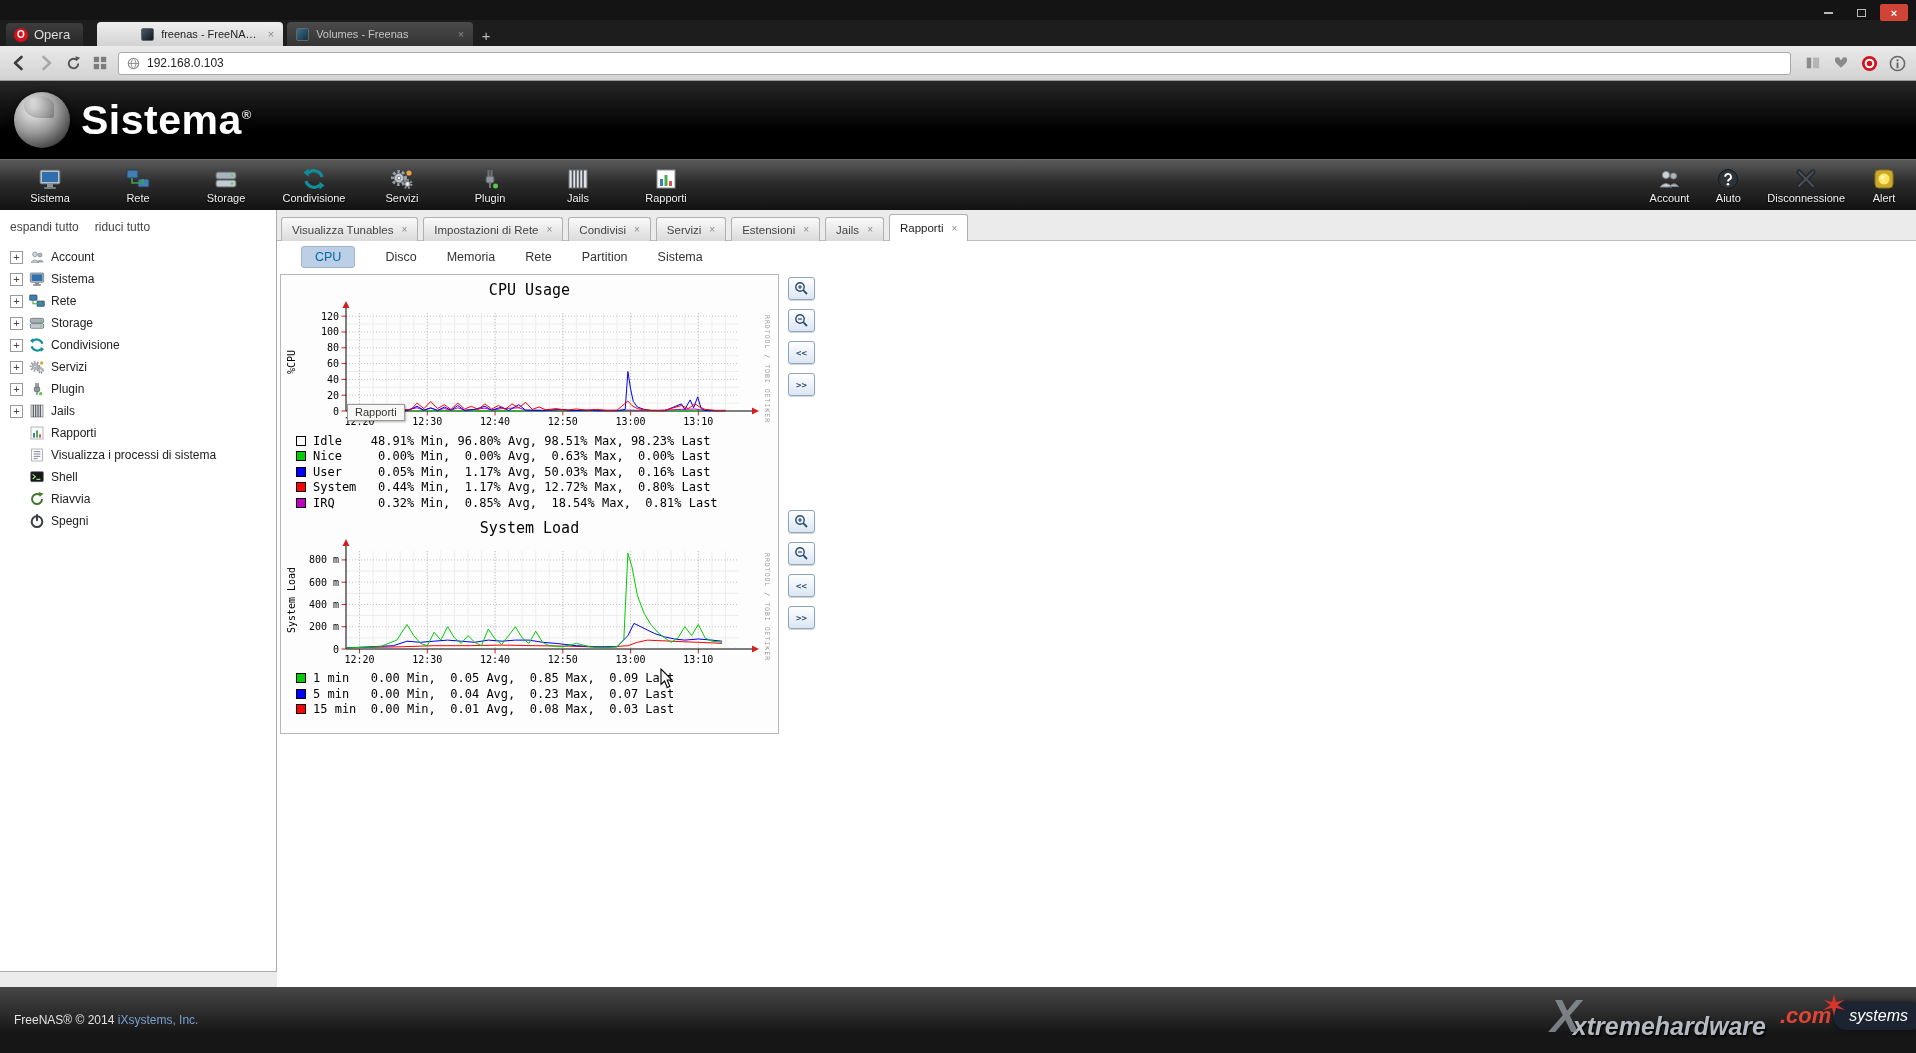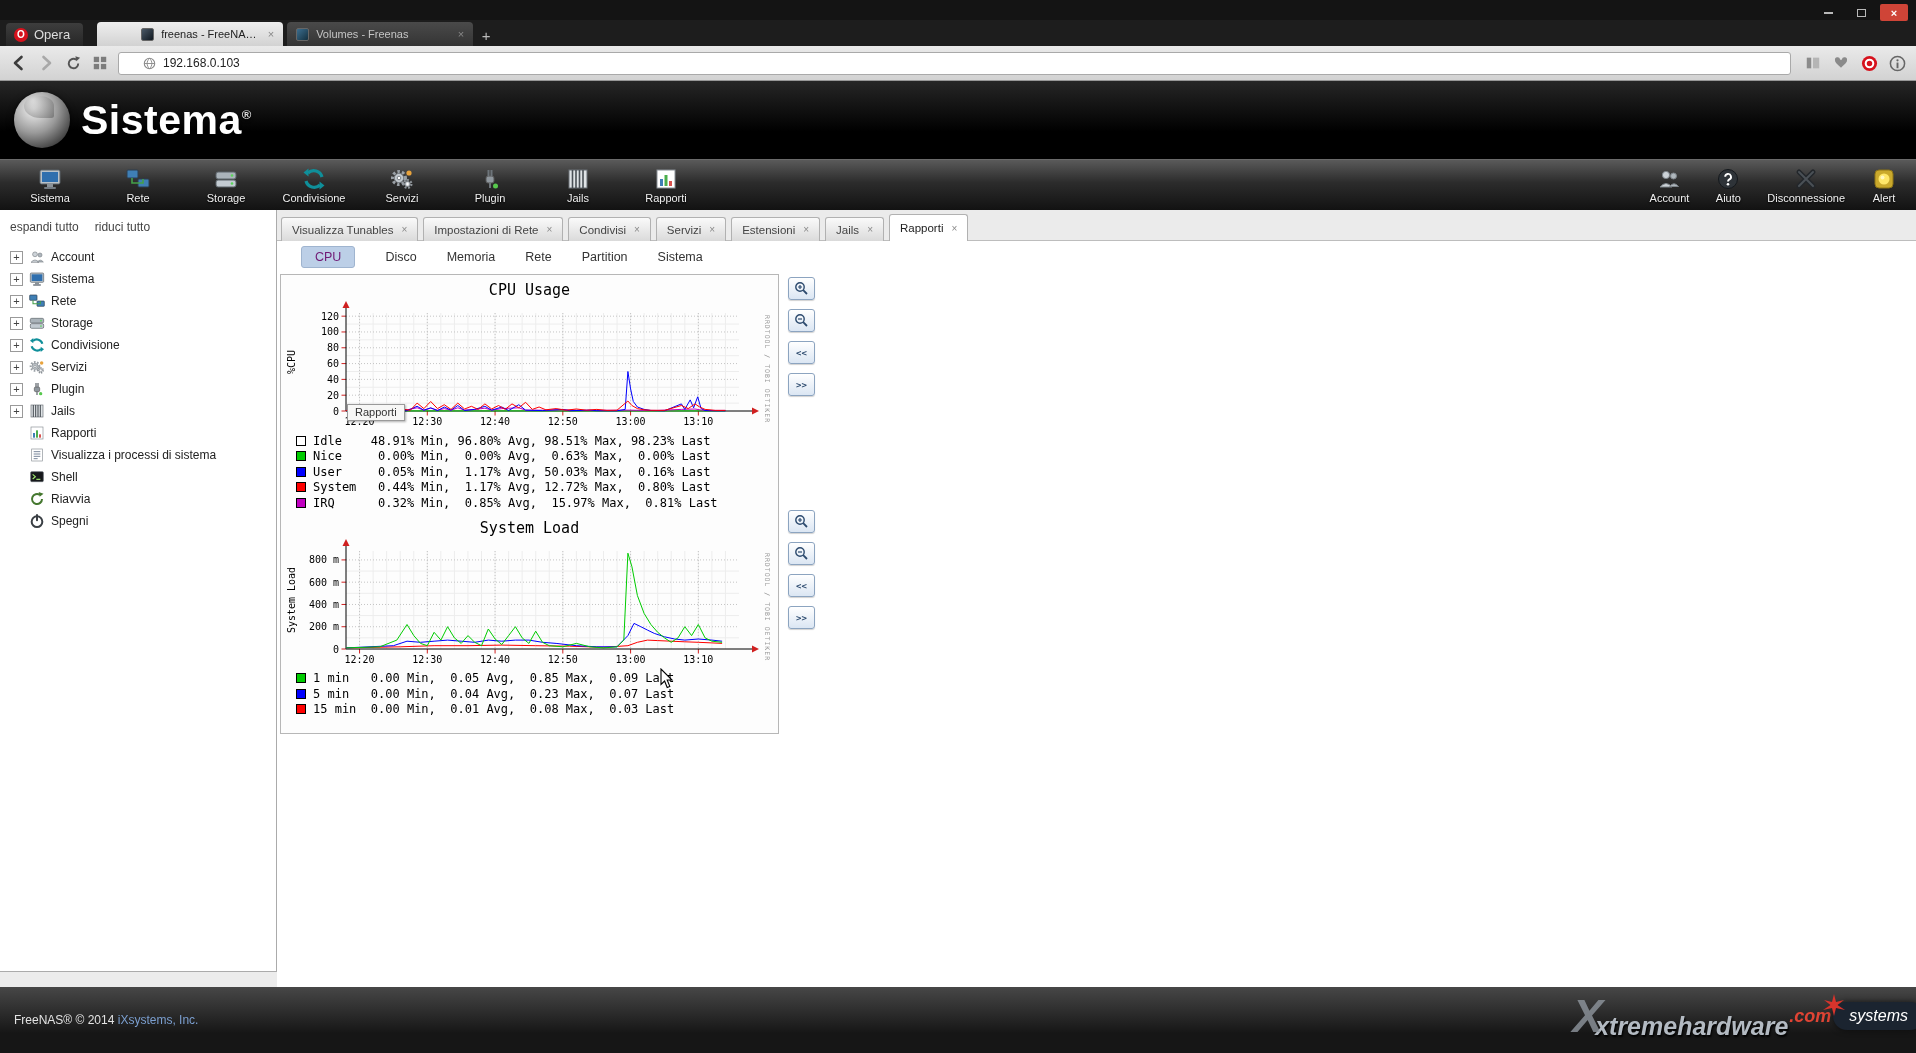--- a/index.html
+++ b/index.html
@@ -23,21 +23,21 @@
   .btab.inactive { background:linear-gradient(#4a4a4a,#343434); color:#c5c5c5; margin-left:4px; }
   .btab .title { flex:1; white-space:nowrap; overflow:hidden; text-overflow:ellipsis; }
   .fav { width:13px; height:13px; border-radius:2px; flex:none; }
   .fav1 { background:linear-gradient(135deg,#4a5866,#101820); border:1px solid #666; }
   .fav2 { background:linear-gradient(135deg,#3c6e8f,#14303f); border:1px solid #666; }
   .tclose { color:#888; font-size:11px; cursor:pointer; }
   .newtab { width:26px; height:22px; color:#bbb; display:flex; align-items:center; justify-content:center; font-size:15px; cursor:pointer; }
 
   .addressbar { position:absolute; left:0; top:46px; width:100%; height:35px; background:linear-gradient(#eaeaea,#d2d2d2); border-bottom:1px solid #979797; display:flex; align-items:center; padding:0 10px; gap:9px; z-index:38; }
   .nav-ic { width:18px; height:18px; display:flex; align-items:center; justify-content:center; cursor:pointer; flex:none; }
-  .url-box { flex:1; height:23px; background:#fff; border:1px solid #a9a9a9; border-radius:3px; display:flex; align-items:center; padding:0 24px; gap:7px; font-size:12px; color:#222; }
+  .url-box { flex:1; height:23px; background:#fff; border:1px solid #a9a9a9; border-radius:3px; display:flex; align-items:center; padding:0 8px; gap:7px; font-size:12px; color:#222; }
   .right-ics { display:flex; align-items:center; gap:10px; margin-left:4px; }
 
   
   .fn-header { position:absolute; left:0; top:81px; width:100%; height:78px; background:linear-gradient(180deg,#262626,#000 65%); display:flex; align-items:center; padding-left:14px; }
   .logo-sphere { width:56px; height:56px; border-radius:50%; background:radial-gradient(circle at 35% 30%, #f4f4f4, #9a9a9a 45%, #383838 82%); box-shadow:0 2px 7px rgba(0,0,0,.9); flex:none; }
   .logo-fin { position:absolute; left:24px; top:96px; width:30px; height:22px; background:radial-gradient(circle at 30% 20%, #ddd, #555); border-radius:50% 50% 10% 60%; opacity:.55; }
   .logo-text { color:#fff; font-size:41px; font-weight:bold; letter-spacing:.5px; margin-left:11px; text-shadow:0 2px 3px #000; }
   .logo-reg { font-size:13px; vertical-align:super; color:#ddd; }
 
   
@@ -60,21 +60,21 @@
   .ticon svg { width:16px; height:16px; }
 
   
   .doc-tabs { position:absolute; left:277px; top:210px; right:0; height:31px; background:#ebebeb; border-bottom:1px solid #bdbdbd; display:flex; align-items:flex-end; padding-left:4px; gap:5px; z-index:6; }
   .dtab { display:flex; align-items:center; gap:8px; height:24px; padding:0 10px; background:linear-gradient(#fafafa,#dadada); border:1px solid #b1b1b1; border-bottom:none; border-radius:3px 3px 0 0; font-size:11.5px; color:#444; position:relative; top:1px; cursor:pointer; white-space:nowrap; }
   .dtab.active { background:#fff; height:27px; color:#222; }
   .dclose { color:#8a8a8a; font-size:10px; cursor:pointer; }
 
   .sub-tabs { position:absolute; left:277px; top:242px; height:30px; display:flex; align-items:center; gap:30px; padding-left:24px; font-size:12.5px; color:#333; z-index:6; }
   .stab { cursor:pointer; }
-  .stab.active { background:#bccfe7; border:1px solid #9fb4cf; border-radius:3px; padding:3px 13px; color:#701a75; }
+  .stab.active { background:#bccfe7; border:1px solid #9fb4cf; border-radius:3px; padding:3px 13px; color:#0369a1; }
 
   
   .charts-panel { position:absolute; left:280px; top:274px; width:499px; background:#fdfdfd; border:1px solid #b7b7b7; padding:6px 3px 8px 3px; z-index:6; }
   .chart-block { position:relative; margin-bottom:8px; }
   .chart-title { text-align:center; font-family:"DejaVu Sans Mono", monospace; font-size:15px; color:#000; height:20px; }
   .chart-svg { display:block; }
   .legend { padding-left:12px; font-family:"DejaVu Sans Mono", monospace; font-size:12px; color:#000; }
   .lrow { display:flex; align-items:center; height:15.5px; }
   .sw { width:10px; height:10px; border:1px solid #000; margin-right:7px; flex:none; }
   .ltext { white-space:pre; }
@@ -86,21 +86,21 @@
 
   .tooltip { position:absolute; left:347px; top:404px; background:#f7f7f6; border:1px solid #9a9a9a; padding:1px 7px 2px; font-size:11px; color:#333; box-shadow:1px 1px 2px rgba(0,0,0,.3); z-index:30; }
 
   
   .fn-footer { position:absolute; left:0; bottom:0; width:100%; height:66px; background:linear-gradient(#474747,#161616 70%); display:flex; align-items:center; }
   .footer-left { margin-left:14px; font-size:12px; color:#e3e3e3; }
   .footer-link { color:#7b9fd0; cursor:pointer;margin-top:40px; }
   .watermark { position:absolute; right:-8px; bottom:10px; display:flex; align-items:center; }
   .wm-x { font-size:46px; font-weight:bold; font-style:italic; color:#8f969e; opacity:.8; margin-right:-8px; }
   .wm-text { font-size:25px; font-weight:bold; font-style:italic; color:#b3bac2; text-shadow:1px 2px 2px #000;margin-top:20px; }
-  .wm-tld { color:#e04434; font-size:18px; font-weight:bold; font-style:italic; margin-left:1px; }
+  .wm-tld { color:#e04434; font-size:22px; font-weight:bold; font-style:italic; margin-left:14px; }
   .wm-badge { background:#1b2430; border-radius:14px; padding:5px 16px; color:#fff; font-style:italic; font-size:16px; position:relative; margin-left:2px; box-shadow:0 0 6px rgba(0,0,0,.6); }
   .wm-star { position:absolute; left:-10px; top:-8px; }
 
   .cursor { position:absolute; left:660px; top:668px; z-index:99; }
 </style>
 </head>
 <body>
 
 <svg width="0" height="0" style="position:absolute">
   <defs>
@@ -636,21 +636,21 @@
         <div class="lrow">
             <span class="sw" style="background: rgb(0, 0, 255);"></span>
             <span class="ltext">User     0.05% Min,  1.17% Avg, 50.03% Max,  0.16% Last</span>
           </div>
         <div class="lrow">
             <span class="sw" style="background: rgb(255, 0, 0);"></span>
             <span class="ltext">System   0.44% Min,  1.17% Avg, 12.72% Max,  0.80% Last</span>
           </div>
         <div class="lrow">
             <span class="sw" style="background: rgb(192, 0, 192);"></span>
-            <span class="ltext">IRQ      0.32% Min,  0.85% Avg,  15.97% Max,  0.81% Last</span>
+            <span class="ltext">IRQ      0.32% Min,  0.85% Avg,  18.54% Max,  0.81% Last</span>
           </div>
       </div>
     </div>
     <div class="chart-block">
       <div class="chart-title">System Load</div>
       <svg class="chart-svg" width="490" height="132">
           <line x1="75.55172413793103" y1="12" x2="75.55172413793103" y2="110" stroke="#ededed" stroke-width="1"></line>
           <line x1="89.10344827586206" y1="12" x2="89.10344827586206" y2="110" stroke="#ededed" stroke-width="1"></line>
           <line x1="102.65517241379311" y1="12" x2="102.65517241379311" y2="110" stroke="#ededed" stroke-width="1"></line>
           <line x1="116.20689655172413" y1="12" x2="116.20689655172413" y2="110" stroke="#ededed" stroke-width="1"></line>

